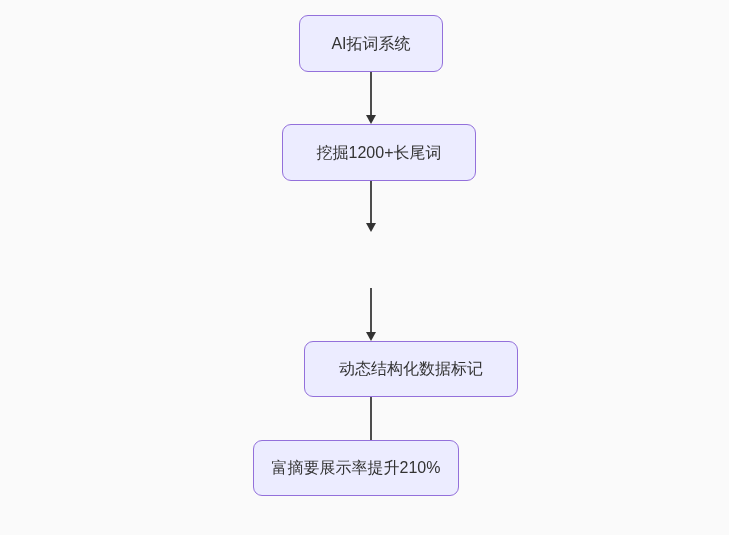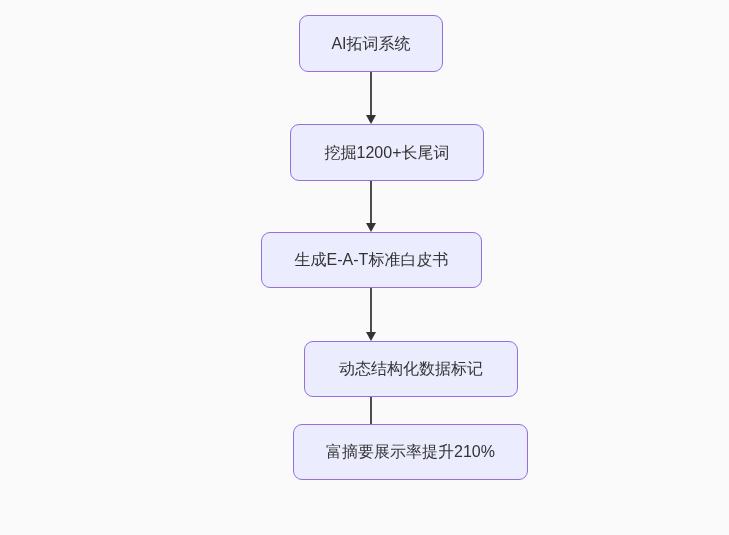--- a/index.html
+++ b/index.html
@@ -48,24 +48,24 @@
     position: absolute;
     left: 1px;
     width: 0;
     height: 0;
     border-left: 5px solid transparent;
     border-right: 5px solid transparent;
     border-top: 9px solid #333333;
   }
   
   #node-1 { left: 299px; top: 15px;  width: 144px; height: 57px; }
-  #node-2 { left: 290px; top: 124px; width: 194px; height: 57px; }
+  #node-2 { left: 282px; top: 124px; width: 194px; height: 57px; }
   #node-3 { left: 261px; top: 232px; width: 221px; height: 56px; }
   #node-4 { left: 264px; top: 341px; width: 214px; height: 56px; margin-left: 40px; }
-  #node-5 { left: 253px; top: 424px; width: 235px; height: 56px; margin-left: 40px; }
+  #node-5 { left: 253px; top: 440px; width: 206px; height: 56px; }
   
   #edge-1 { left: 365px; top: 72px;  height: 52px; }
   #edge-2 { left: 365px; top: 181px; height: 51px; }
   #edge-3 { left: 365px; top: 288px; height: 53px; }
   #edge-4 { left: 365px; top: 397px; height: 53px; }
   #edge-1 .edge-line { height: 44px; } #edge-1 .edge-head { top: 43px; }
   #edge-2 .edge-line { height: 43px; } #edge-2 .edge-head { top: 42px; }
   #edge-3 .edge-line { height: 45px; } #edge-3 .edge-head { top: 44px; }
   #edge-4 .edge-line { height: 45px; } #edge-4 .edge-head { top: 44px; }
 </style>
@@ -85,23 +85,20 @@
 
   <div class="node" id="node-2">
     <span>挖掘1200+长尾词</span>
   </div>
 
   <div class="edge" id="edge-2">
     <div class="edge-line"></div>
     <div class="edge-head"></div>
   </div>
 
-  <div class="node" id="node-3">
-    <span>生成E-A-T标准白皮书</span>
-  </div>
 
   <div class="edge" id="edge-3">
     <div class="edge-line"></div>
     <div class="edge-head"></div>
   </div>
 
   <div class="node" id="node-4">
     <span>动态结构化数据标记</span>
   </div>
 

